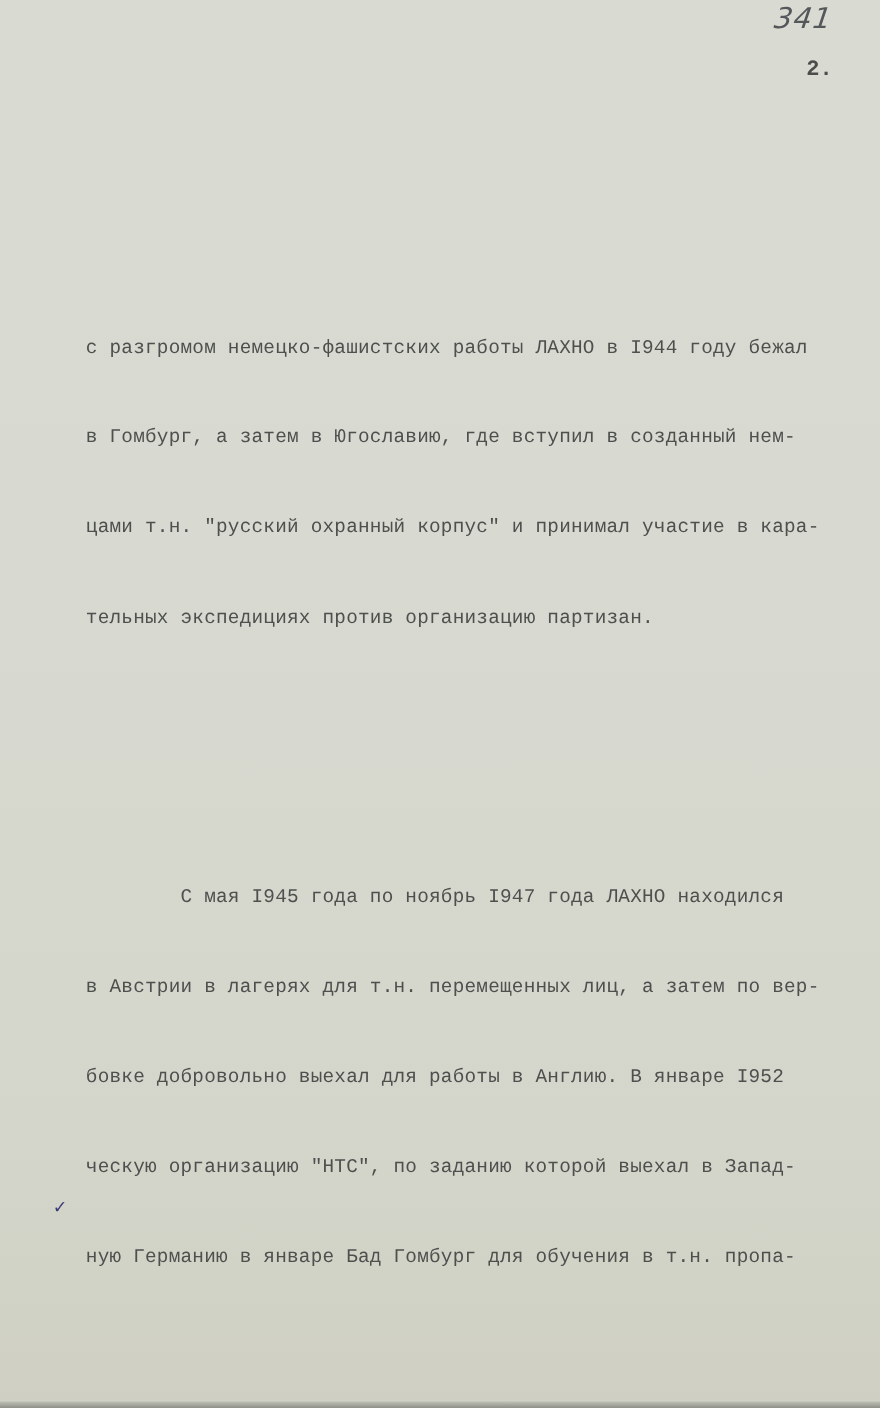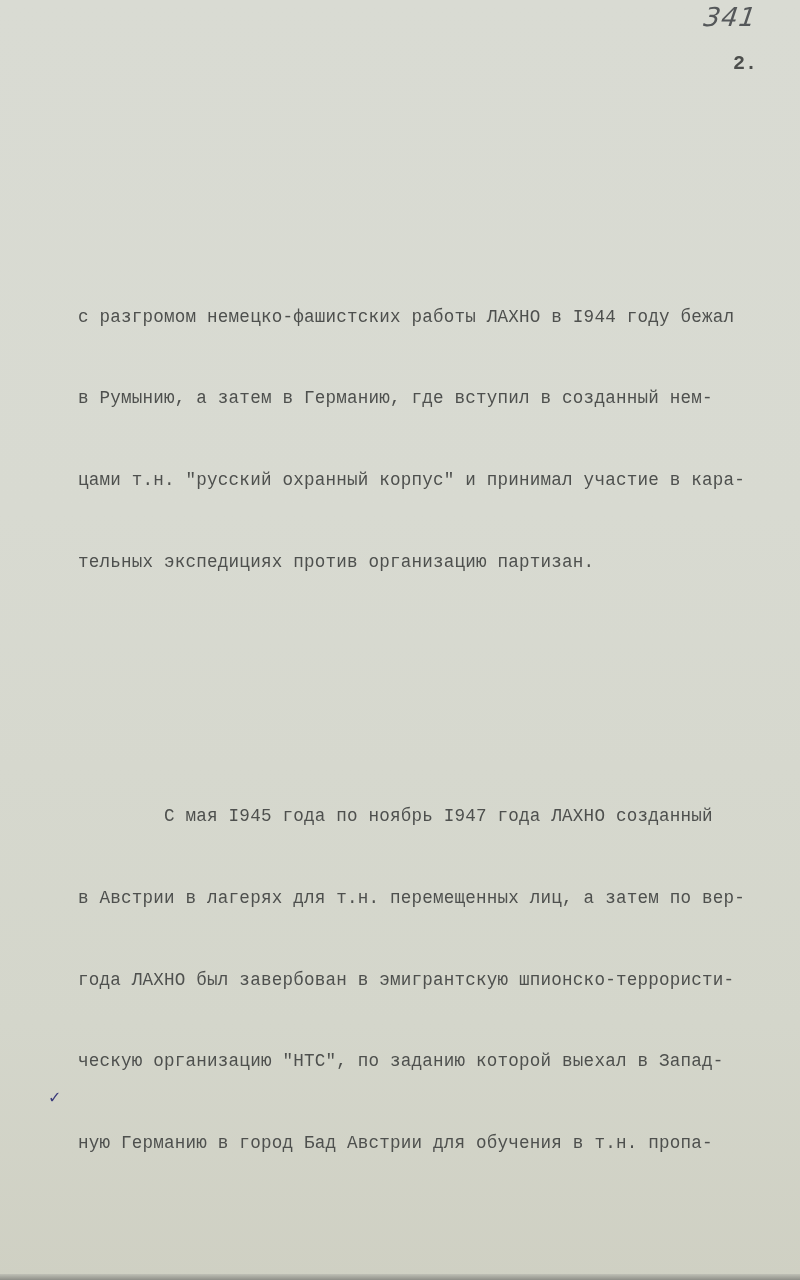--- a/index.html
+++ b/index.html
@@ -44,31 +44,31 @@
 <body>
 
 <div class="page">
   <div class="folio">341</div>
   <div class="page-num">2.</div>
   <div class="check">✓</div>
 
   <div class="body">
     <div>
       <span class="line">с разгромом немецко-фашистских работы ЛАХНО в I944 году бежал</span>
-      <span class="line">в Румынию, а затем в Германию, где вступил в созданный нем-</span>
+      <span class="line">в Гомбург, а затем в Югославию, где вступил в созданный нем-</span>
       <span class="line">цами т.н. "русский охранный корпус" и принимал участие в кара-</span>
       <span class="line">тельных экспедициях против организацию партизан.</span>
     </div>
     <span class="gap"></span>
     <div>
-      <span class="line">        С мая I945 года по ноябрь I947 года ЛАХНО созданный</span>
+      <span class="line">        С мая I945 года по ноябрь I947 года ЛАХНО находился</span>
       <span class="line">в Австрии в лагерях для т.н. перемещенных лиц, а затем по вер-</span>
-      <span class="line">года ЛАХНО был завербован в эмигрантскую шпионско-террористи-</span>
+      <span class="line">бовке добровольно выехал для работы в Англию. В январе I952</span>
       <span class="line">ческую организацию "НТС", по заданию которой выехал в Запад-</span>
-      <span class="line">ную Германию в город Бад Австрии для обучения в т.н. пропа-</span>
+      <span class="line">ную Германию в январе Бад Гомбург для обучения в т.н. пропа-</span>
       
       
       
     </div>
     
     
     
     
     
     

